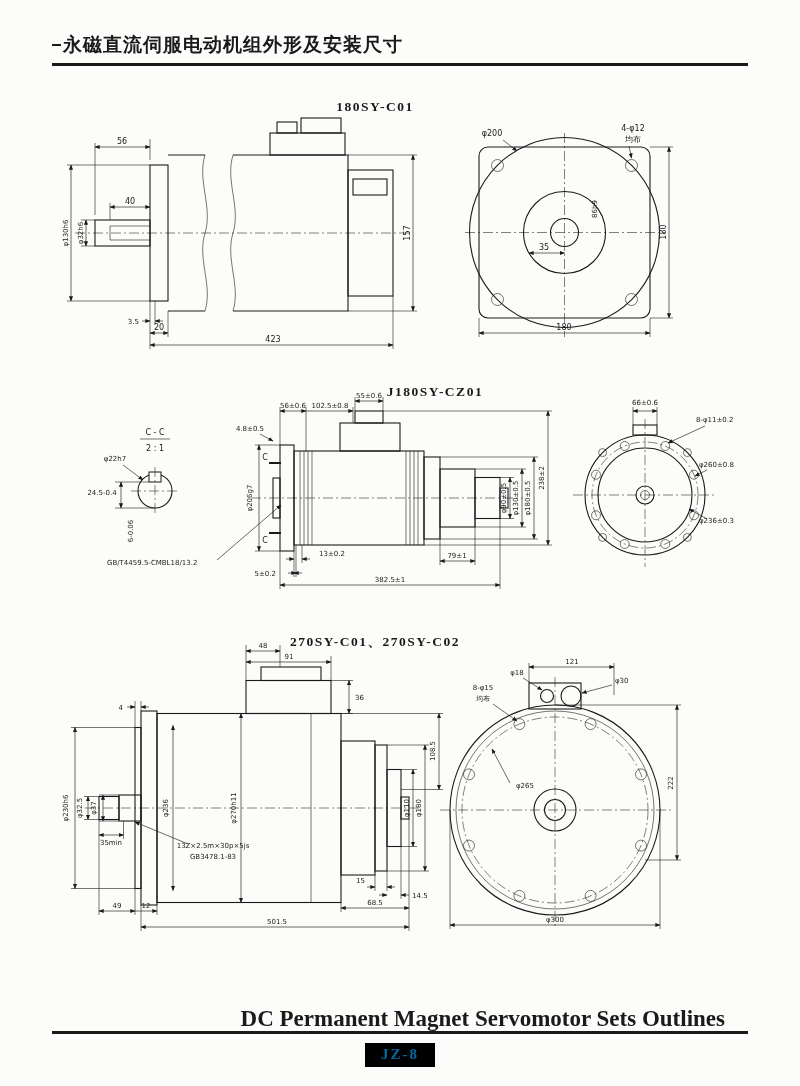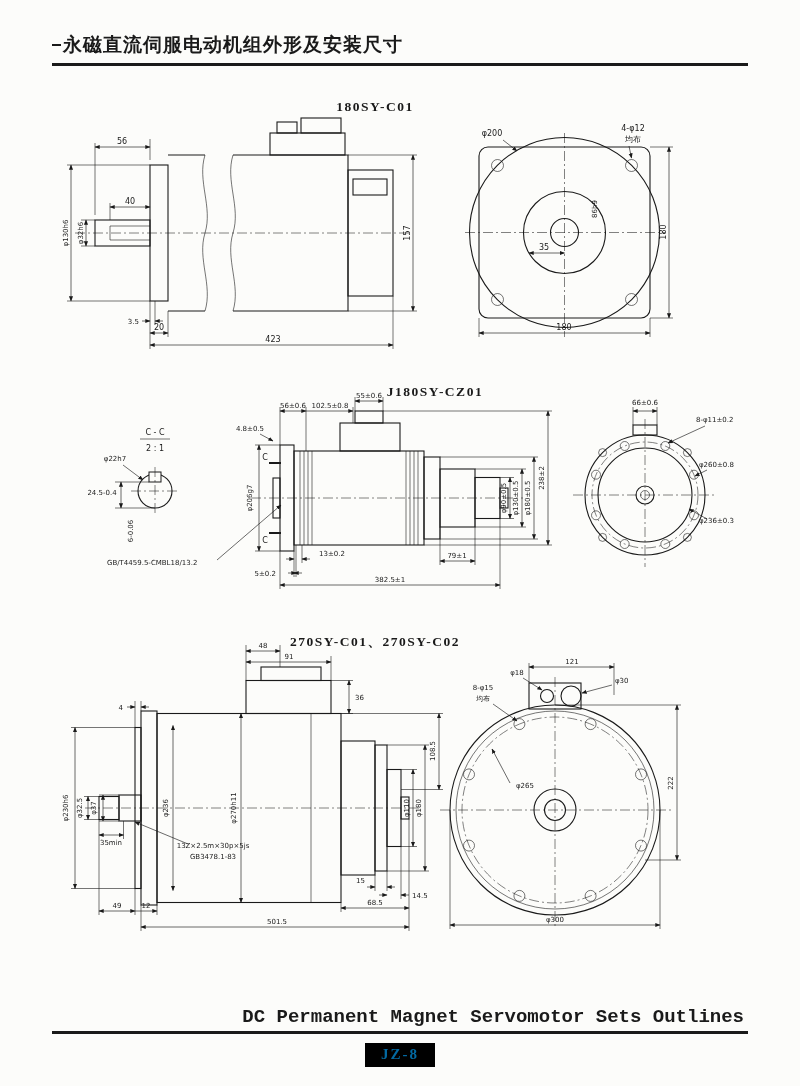--- a/index.html
+++ b/index.html
@@ -3,21 +3,21 @@
 <meta charset="utf-8">
 <style>
   html,body{margin:0;padding:0;}
   body{width:800px;height:1086px;position:relative;background:#fcfcfa;font-family:"Liberation Sans",sans-serif;color:#1a1a1a;}
   .page{position:absolute;inset:0;overflow:hidden;}
   
   .header{position:absolute;left:52px;right:52px;top:32px;border-bottom:3px solid #1a1a1a;padding-bottom:5px;display:flex;align-items:center;}
   .header .tick{width:9px;border-top:2.5px solid #1a1a1a;margin-right:2px;}
   .header h1{margin:0;font-size:19px;font-weight:bold;letter-spacing:1px;font-family:"Liberation Sans",sans-serif;}
   
-  .footer-text{position:absolute;right:56px;top:1006px;font-family:Liberation Mono, monospace;font-weight:bold;font-size:19px;}
+  .footer-text{position:absolute;right:75px;top:1006px;font-family:Liberation Serif, serif;font-weight:bold;font-size:23px;}
   .footer-line{position:absolute;left:52px;right:52px;top:1031px;border-top:3px solid #1a1a1a;}
   .page-num{position:absolute;left:50%;transform:translateX(-50%);top:1043px;background:#000;color:#0369a1;font-family:"Liberation Serif",serif;font-weight:bold;font-size:15px;letter-spacing:2px;padding:3px 16px 4px 16px;}
   
   svg{position:absolute;overflow:visible;}
   .o{fill:none;stroke:#1a1a1a;stroke-width:1.1;}
   .t{fill:none;stroke:#1a1a1a;stroke-width:.6;}
   .d{fill:none;stroke:#1a1a1a;stroke-width:.65;}
   .cl{fill:none;stroke:#1a1a1a;stroke-width:.55;stroke-dasharray:10 3 2 3;}
   .sec{fill:none;stroke:#1a1a1a;stroke-width:2.2;}
   text{fill:#1a1a1a;font-family:"DejaVu Sans",sans-serif;font-size:8px;}

